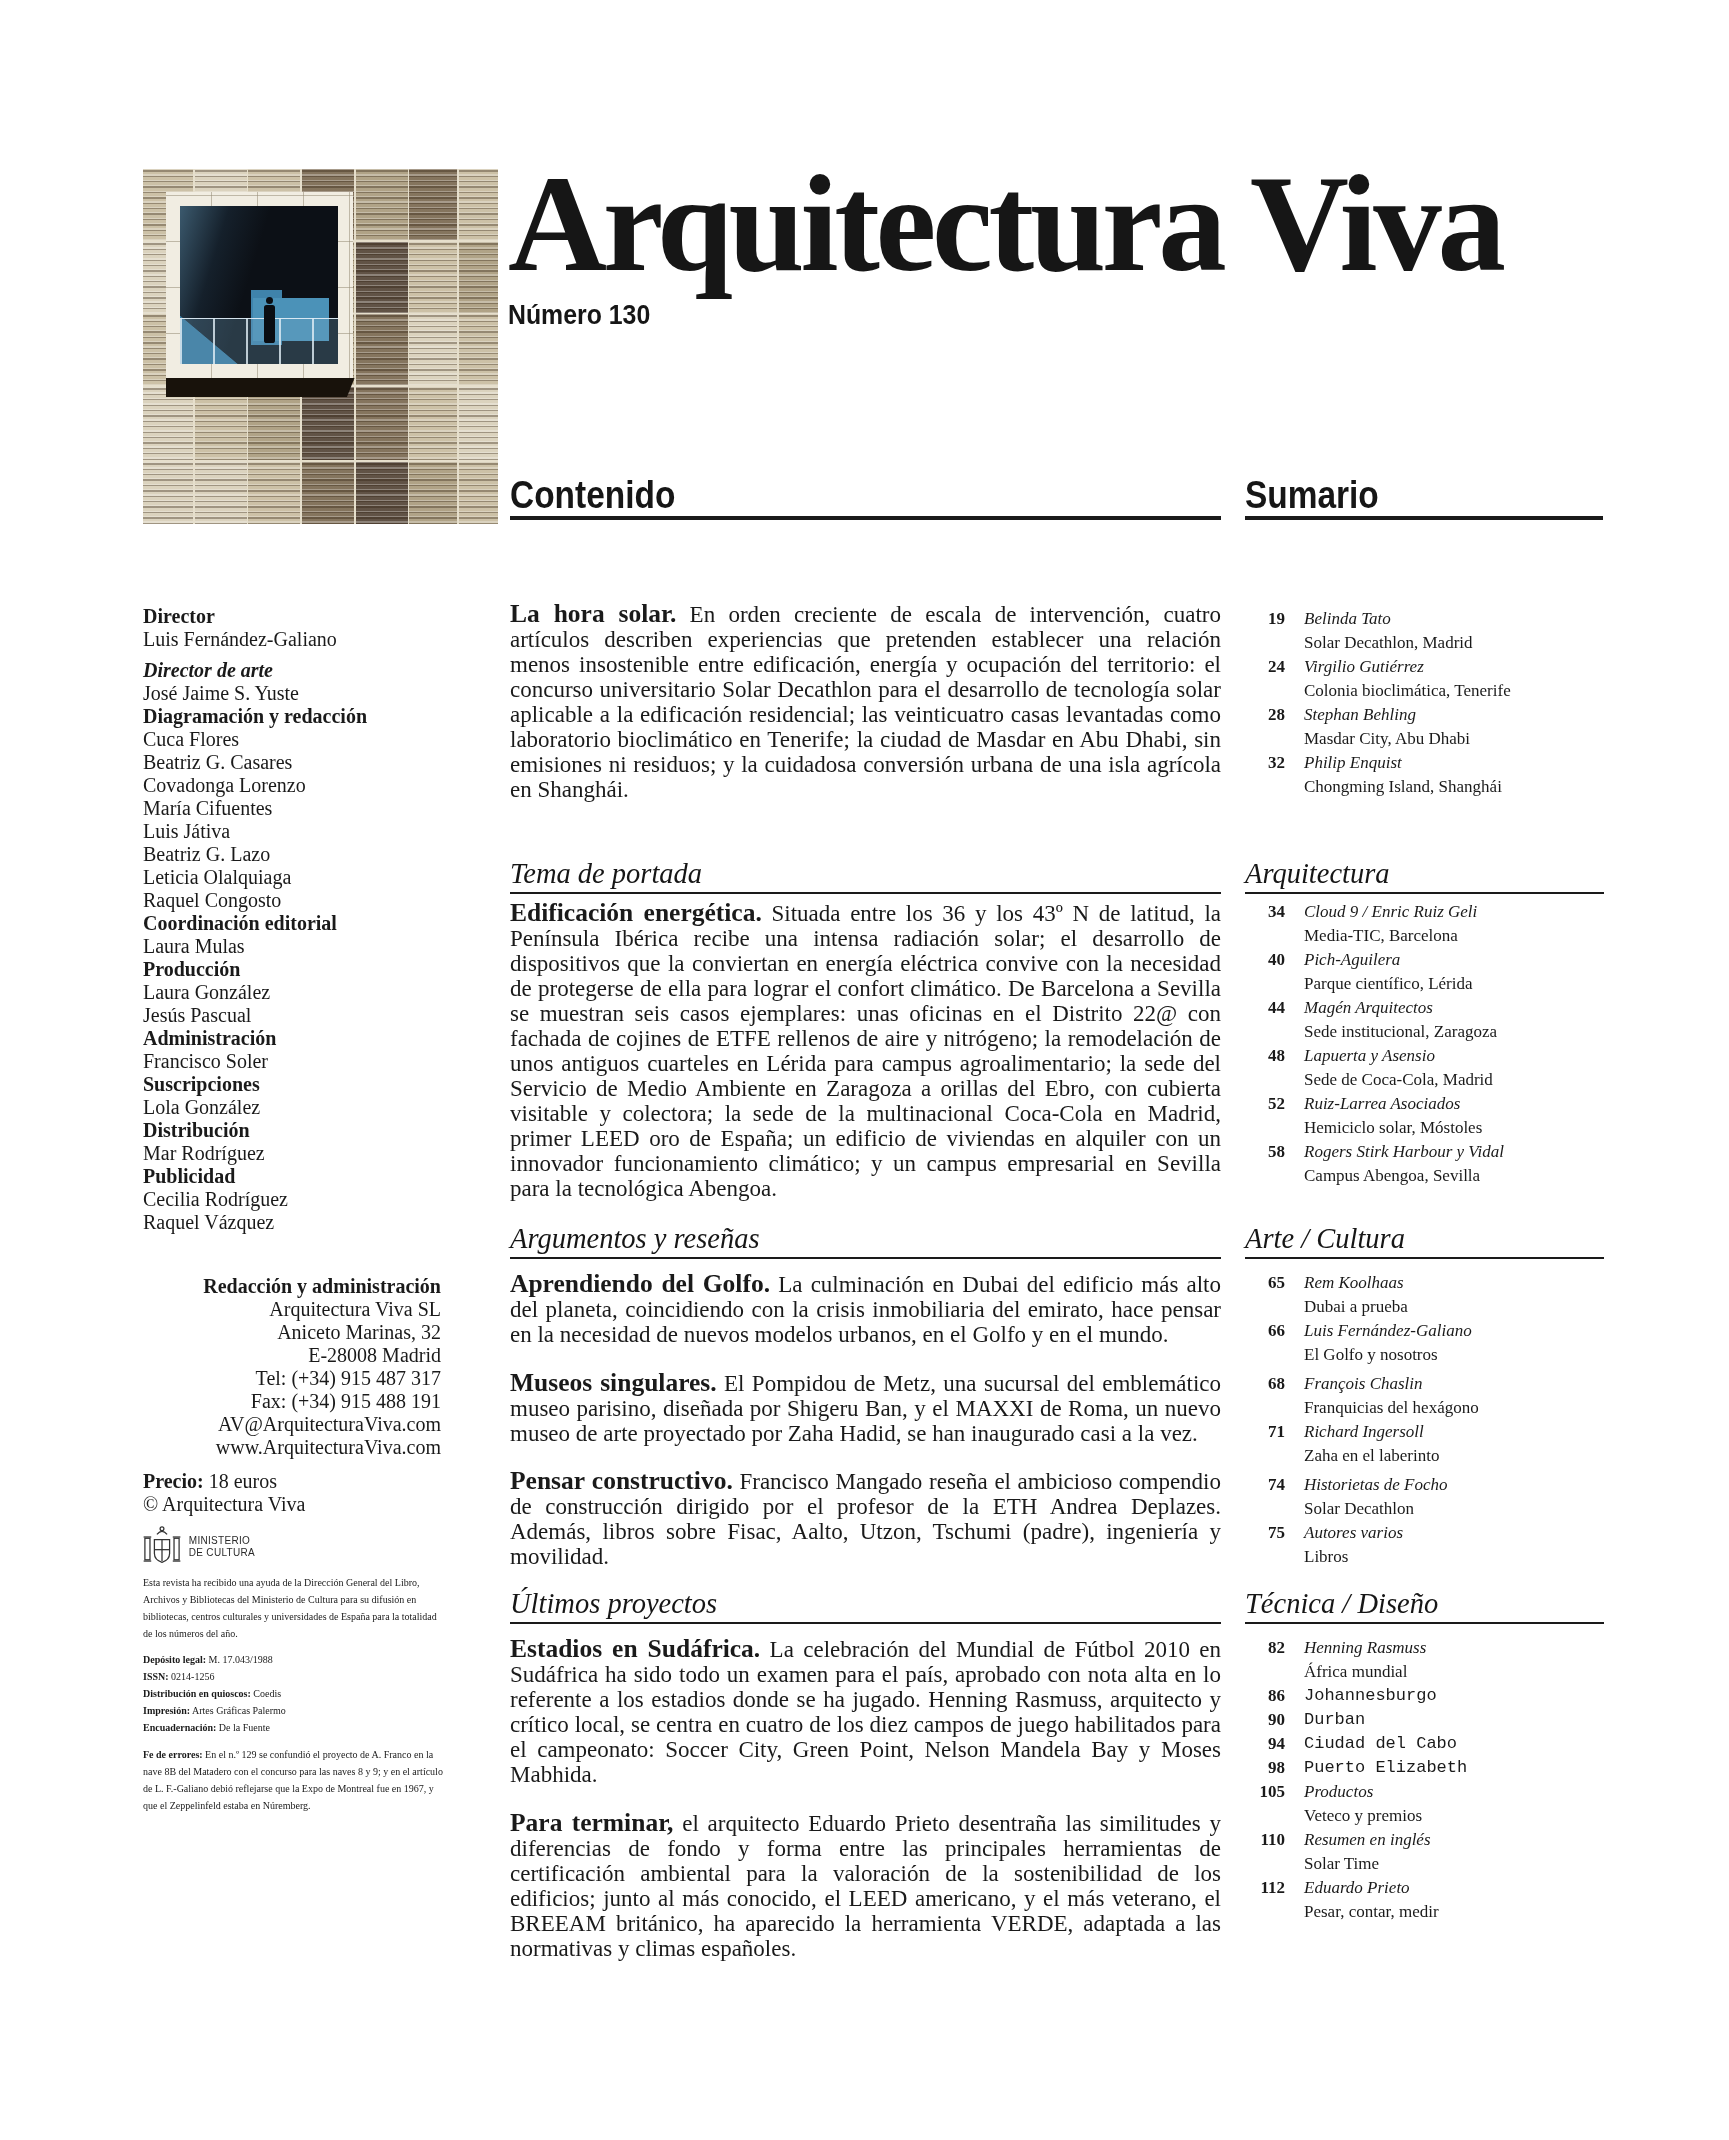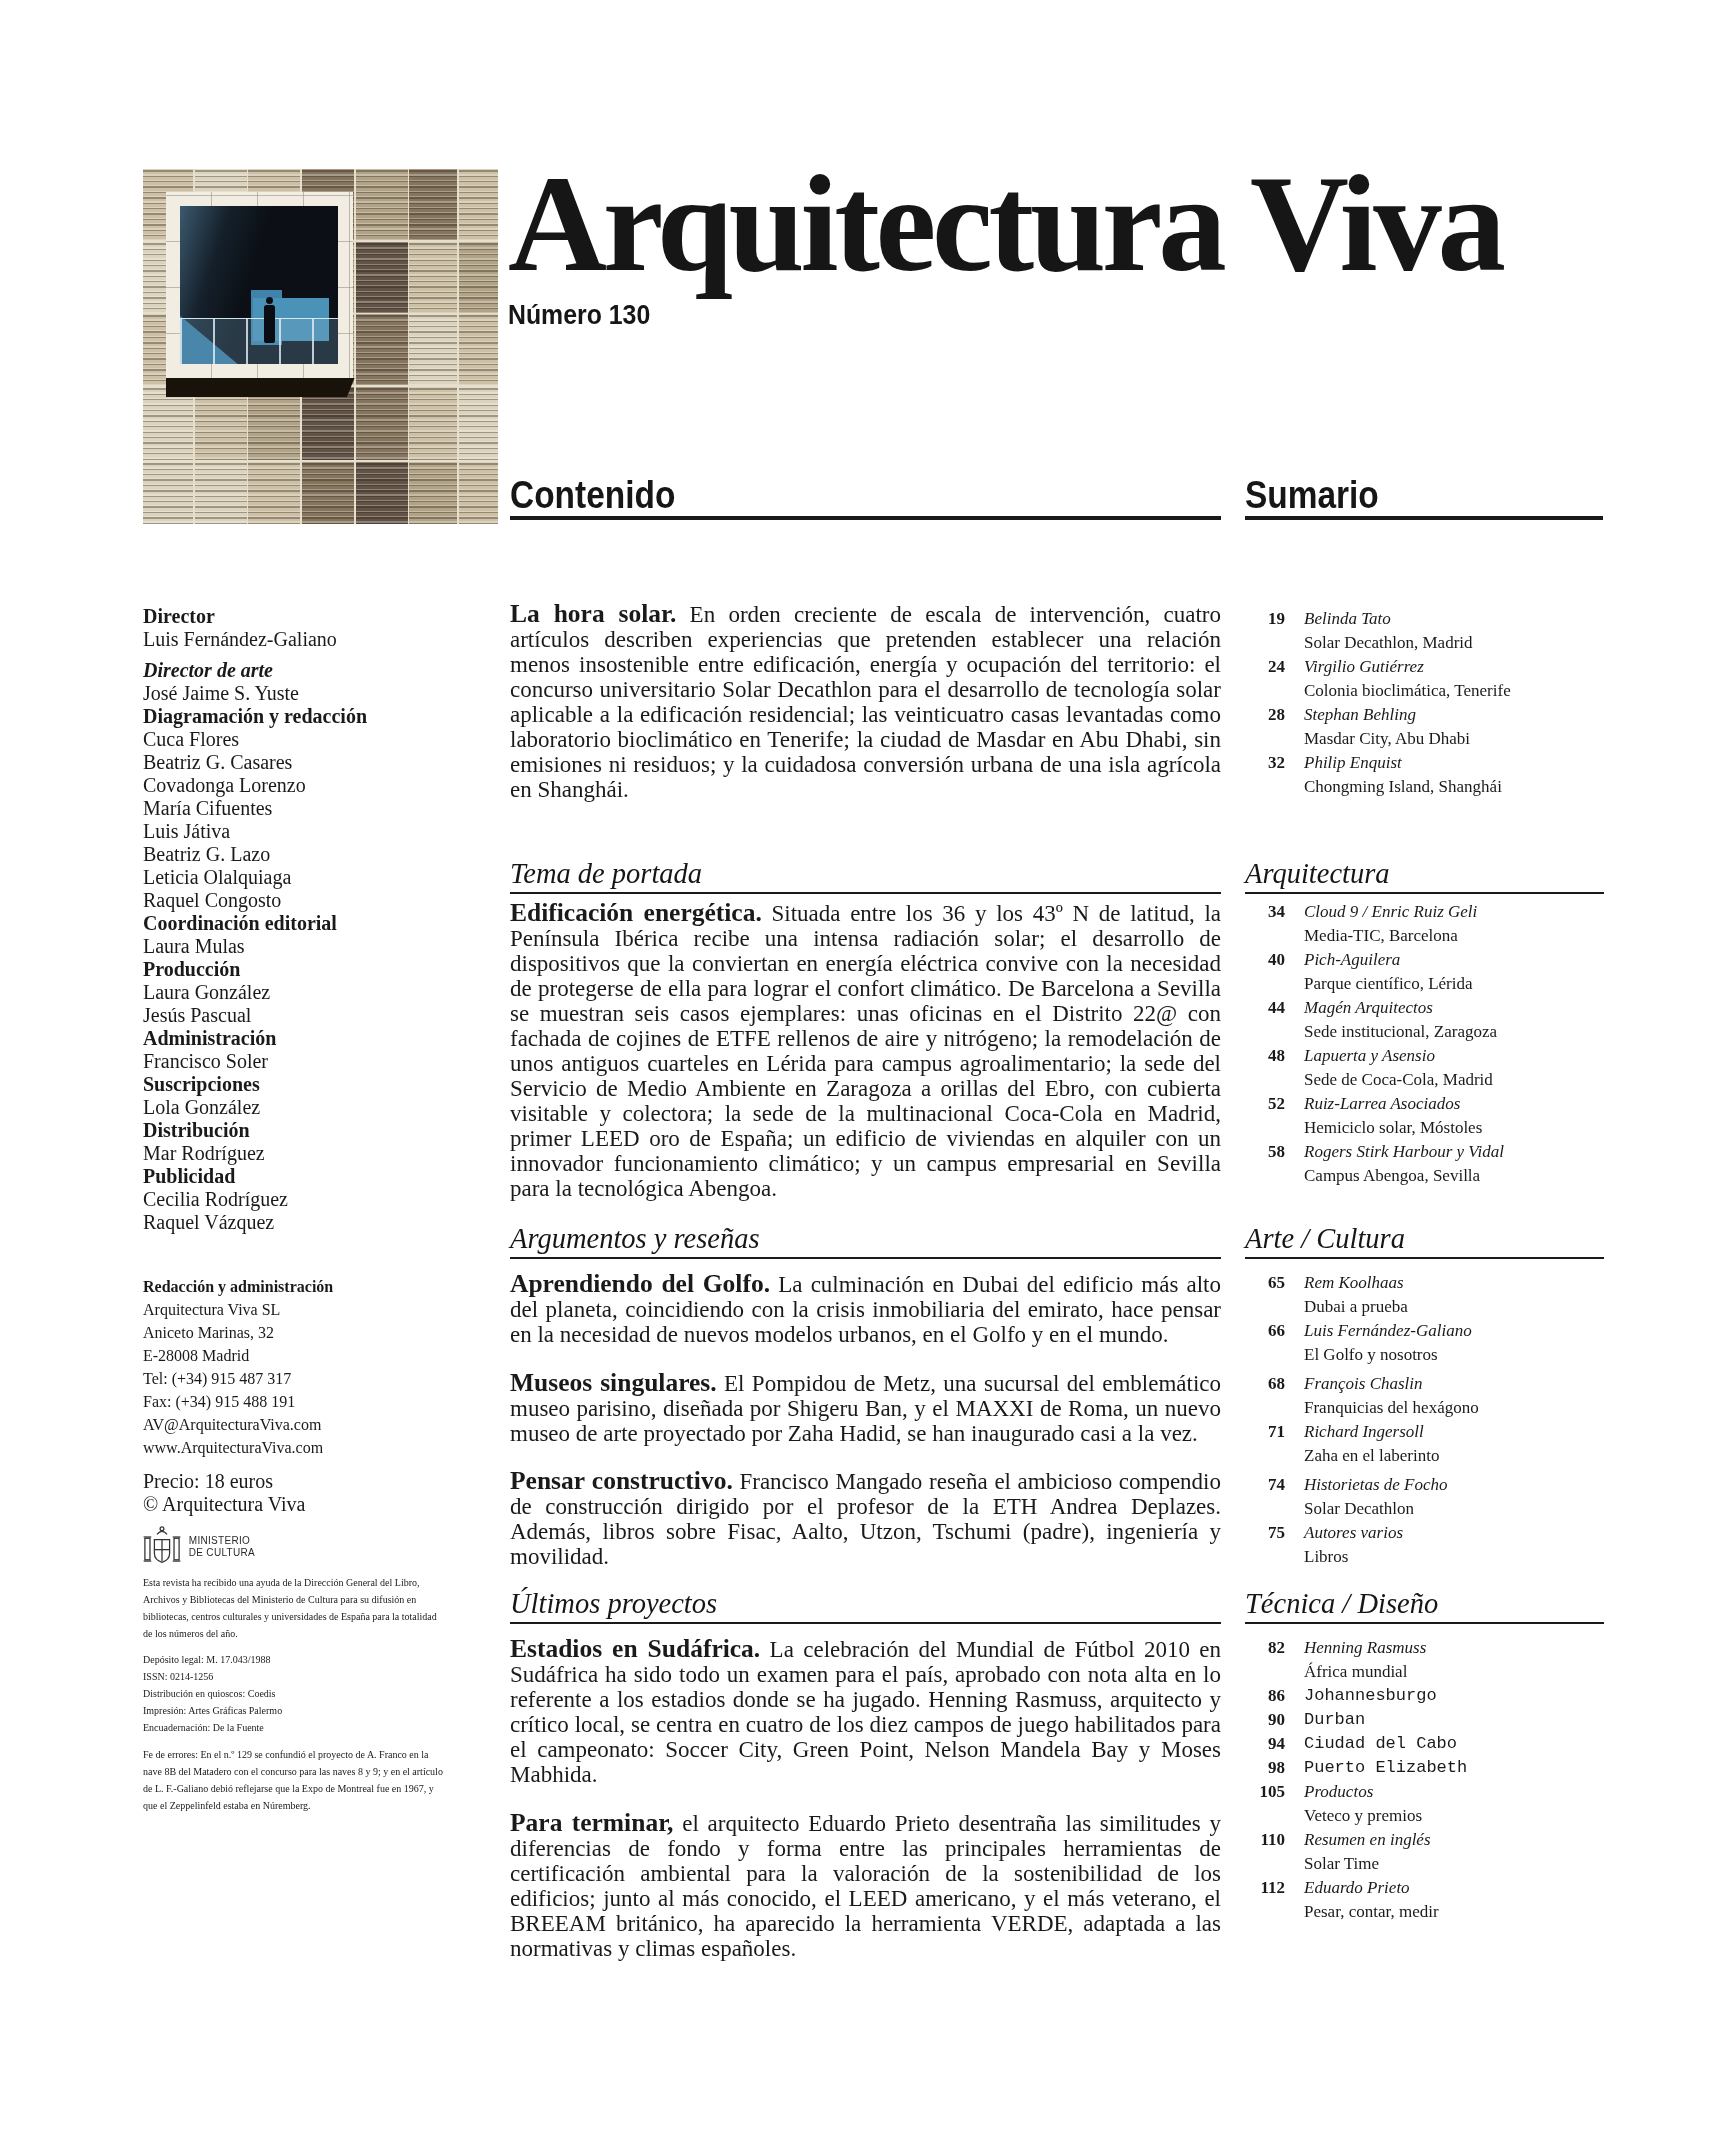--- a/index.html
+++ b/index.html
@@ -44,31 +44,31 @@
   .ph-contenido{left:510px;}
   .ph-sumario{left:1245px;}
   .headrule{position:absolute;top:516px;height:4.3px;background:#1a1a1a;}
   .hr-contenido{left:510px;width:711px;}
   .hr-sumario{left:1245px;width:358px;}
 
   
   .mast{position:absolute;left:143px;top:605px;width:298px;font-size:20px;line-height:23px;}
   .m-label{font-weight:bold;}
   .m-label.gap{margin-top:7.8px;font-style:italic;}
-  .mast-addr{position:absolute;left:143px;top:1275px;width:298px;font-size:16px;line-height:23px;}
+  .mast-addr{position:absolute;left:143px;top:1275px;width:298px;font-size:20px;line-height:23px;text-align:right;}
   .mast-price{position:absolute;left:143px;top:1470px;width:298px;font-size:20px;line-height:23px;}
   .ministry{position:absolute;left:143px;top:1524px;display:flex;align-items:center;gap:7.8px;}
   .ministry-text{font-family:"Liberation Sans",sans-serif;font-size:10px;line-height:11.2px;
                  letter-spacing:0.3px;color:#2a2a2a;}
   .fine{position:absolute;left:143px;top:1574px;width:301px;font-size:10px;line-height:17px;}
   .fine p{margin:0;}
   .fine .blk-legal{margin-top:8.6px;}
   .fine .blk-cover{margin-top:12px;}
   .fine .blk-errata{margin-top:10.4px;}
-  .b{font-weight:normal;}
+  .b{font-weight:bold;}
 
   
   .cblock{position:absolute;left:510px;width:711px;font-size:23px;line-height:25px;text-align:justify;}
   .cblock p.para{margin:0 0 22.5px 0;}
   .lead{font-weight:bold;font-size:25.5px;}
   .sechead{position:absolute;font-style:italic;font-size:28.5px;line-height:33px;
            border-bottom:2.6px solid #1a1a1a;padding-bottom:1.7px;color:#161616;}
   .sechead.mid{left:510px;width:711px;}
   .sechead.right{left:1245px;width:359px;}
 

